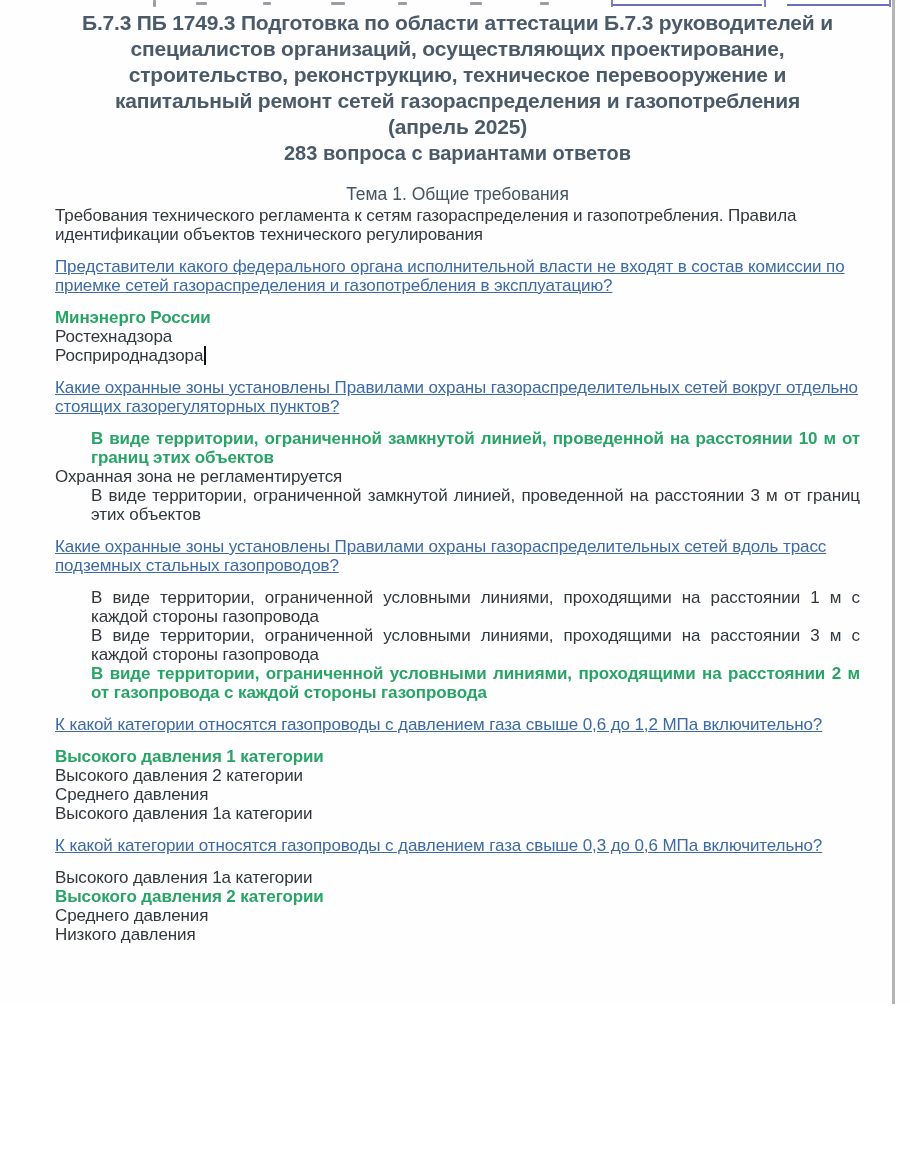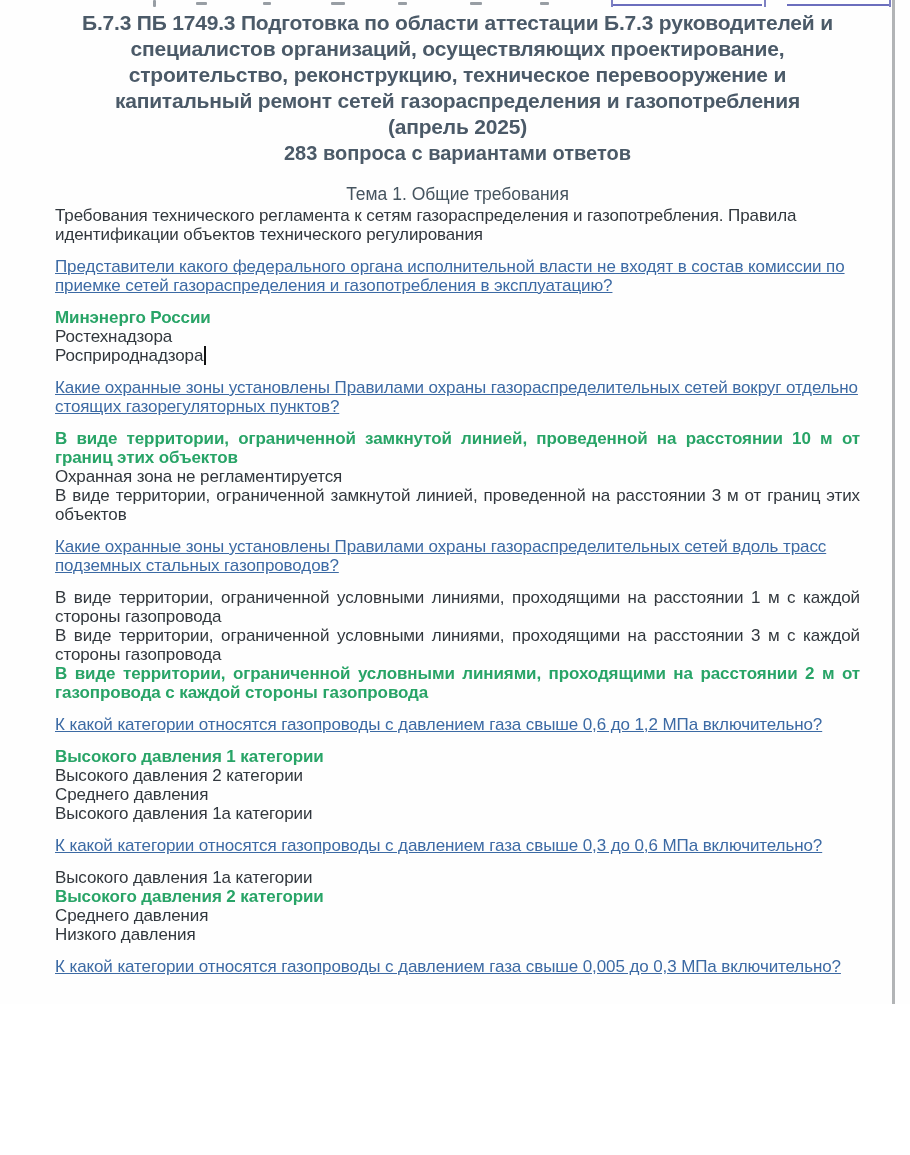--- a/index.html
+++ b/index.html
@@ -31,21 +31,21 @@
     color:#4b5a68;margin-top:2px;
   }
   .topic{
     text-align:center;font-weight:400;font-size:17.5px;line-height:23px;
     color:#45545f;margin-top:19px;
   }
   .para{font-size:17px;line-height:19px;letter-spacing:-0.1px;}
   .q{color:#3c6aa4;text-decoration:underline;}
   .ok{color:#28a467;font-weight:700;}
   .ans{color:#31373d;}
-  .jst{text-align:justify;}
+  .jst{text-align:justify;margin-left:36px;}
   .mt{margin-top:13px;}
   .cursor-after::after{
     content:"";display:inline-block;width:2px;height:19px;
     background:#121212;vertical-align:-4px;margin-left:1px;
   }
 </style>
 </head>
 <body>
 
 <div class="page">
@@ -101,16 +101,15 @@
     <div class="para ans">Высокого давления 2 категории</div>
     <div class="para ans">Среднего давления</div>
     <div class="para ans">Высокого давления 1а категории</div>
 
     <div class="para q mt">К какой категории относятся газопроводы с давлением газа свыше 0,3 до 0,6 МПа включительно?</div>
     <div class="para ans mt">Высокого давления 1а категории</div>
     <div class="para ok">Высокого давления 2 категории</div>
     <div class="para ans">Среднего давления</div>
     <div class="para ans">Низкого давления</div>
 
-    <div class="para q mt">К какой категории относятся газопроводы с давлением газа свыше 0,005 до 0,3 МПа включительно?</div>
 
   </div>
 </div>
 
 </body></html>

